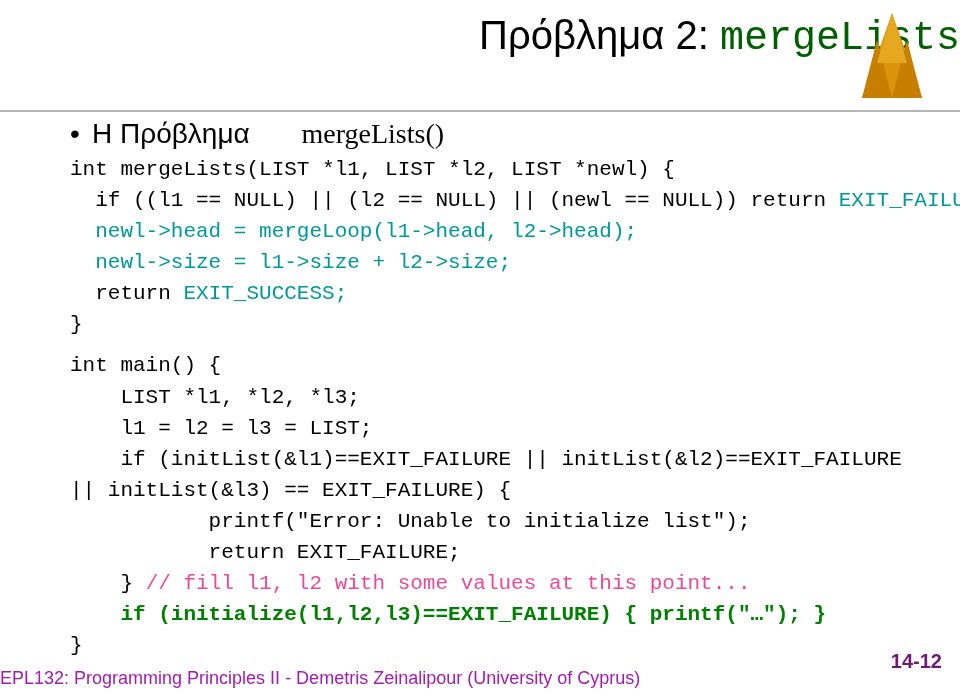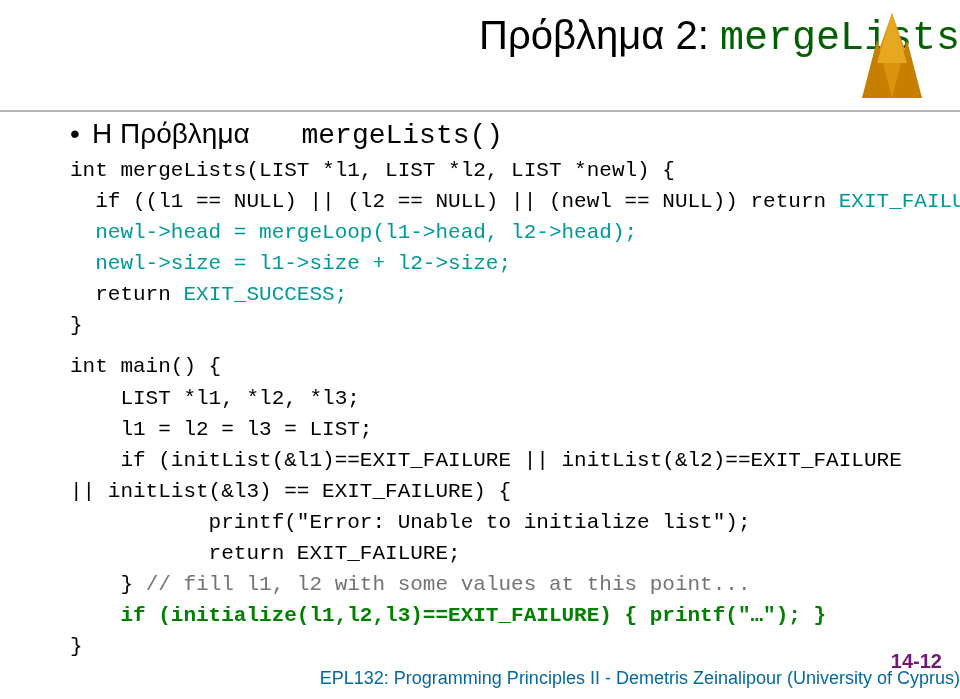--- a/index.html
+++ b/index.html
@@ -55,41 +55,41 @@
       font-size: 28px;
       margin-bottom: 4px;
     }
     .bullet::before {
       content: "•";
       position: absolute;
       left: 0;
       top: 0;
       font-size: 28px;
     }
-    .bullet .mono { font-family: Liberation Mono, monospace; padding-left: 44px; }
+    .bullet .mono { font-family: Liberation Serif, serif; padding-left: 44px; }
     .code {
       font-family: "Courier New", Courier, monospace;
       font-size: 21px;
       line-height: 1.48;
       white-space: pre;
       color: #000;
       margin-left: 0;
       margin-top: 2px;
       margin-bottom: 10px;
     }
     .code .teal { color: #009999; }
     .code .green { color: #008000; }
-    .code .comment { color: #737373; }
+    .code .comment { color: #ec4899; }
     .footer {
       position: absolute;
       bottom: 10px;
       left: 0; right: 0;
-      text-align: right;
+      text-align: left;
       font-size: 18px;
-      color: #0369a1;
+      color: #a21caf;
     }
     .pagenum {
       position: absolute;
       bottom: 26px;
       right: 18px;
       font-size: 20px;
       font-weight: bold;
       color: #701a75;
     }
   </style>

